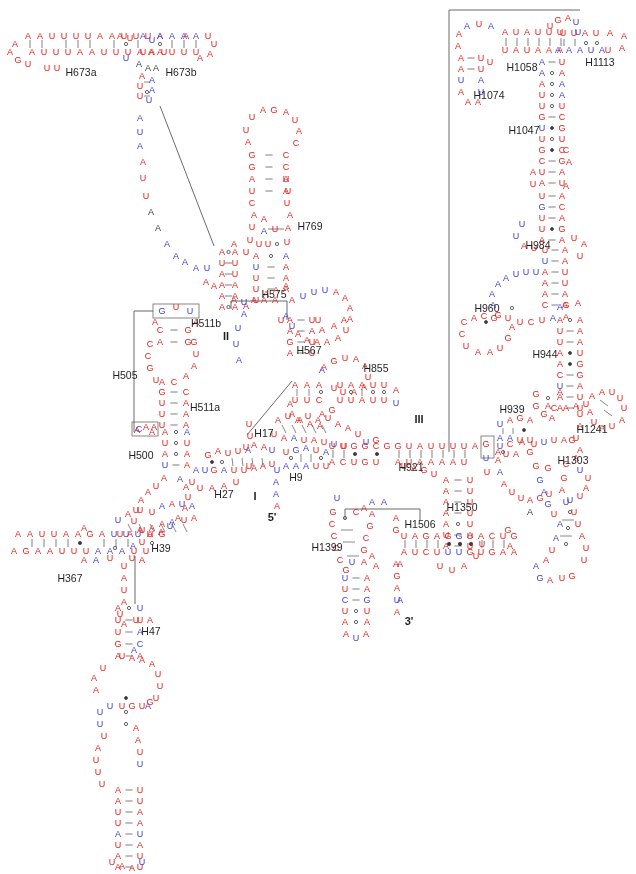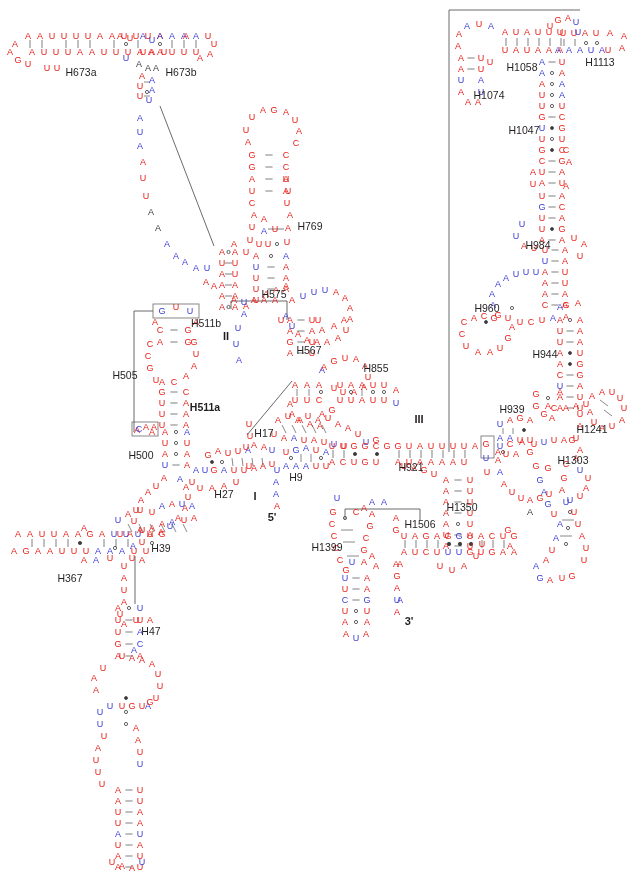--- a/index.html
+++ b/index.html
@@ -1056,21 +1056,21 @@
       <div class="lab" style="left: 524px; top: 130px;">H1047</div>
       <div class="lab" style="left: 310px; top: 226px;">H769</div>
       <div class="lab" style="left: 538px; top: 245px;">H984</div>
       <div class="lab" style="left: 274px; top: 294px;">H575</div>
       <div class="lab" style="left: 206px; top: 323px;">H511b</div>
       <div class="lab" style="left: 487px; top: 308px;">H960</div>
       <div class="lab" style="left: 309px; top: 350px;">H567</div>
       <div class="lab" style="left: 545px; top: 354px;">H944</div>
       <div class="lab" style="left: 125px; top: 375px;">H505</div>
       <div class="lab" style="left: 376px; top: 368px;">H855</div>
-      <div class="lab" style="left: 205px; top: 407px; font-weight: bold;">H511a</div>
+      <div class="lab" style="left: 205px; top: 407px;">H511a</div>
       <div class="lab" style="left: 512px; top: 409px;">H939</div>
       <div class="lab" style="left: 592px; top: 429px;">H1241</div>
       <div class="lab" style="left: 264px; top: 433px;">H17</div>
       <div class="lab" style="left: 141px; top: 455px;">H500</div>
       <div class="lab" style="left: 573px; top: 460px;">H1303</div>
       <div class="lab" style="left: 411px; top: 467px;">H921</div>
       <div class="lab" style="left: 296px; top: 477px;">H9</div>
       <div class="lab" style="left: 224px; top: 494px;">H27</div>
       <div class="lab" style="left: 462px; top: 507px;">H1350</div>
       <div class="lab" style="left: 420px; top: 524px; text-align: right;">H1506</div>

